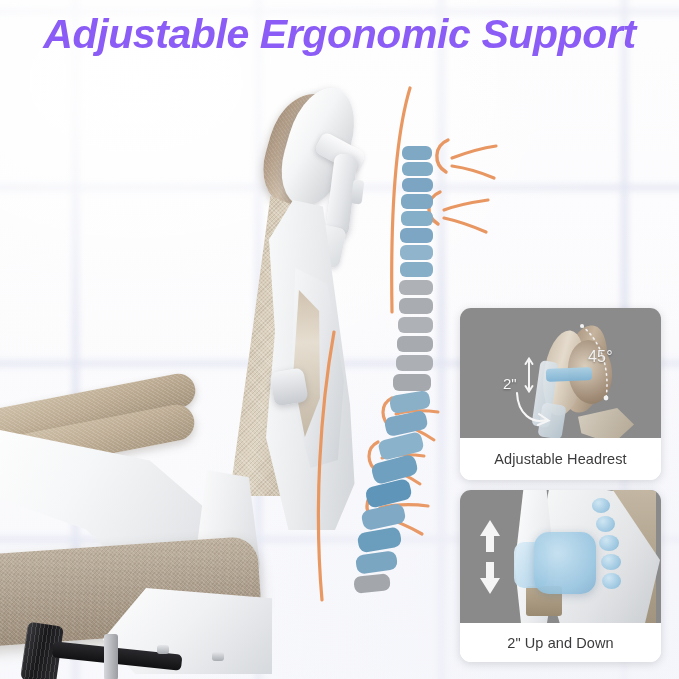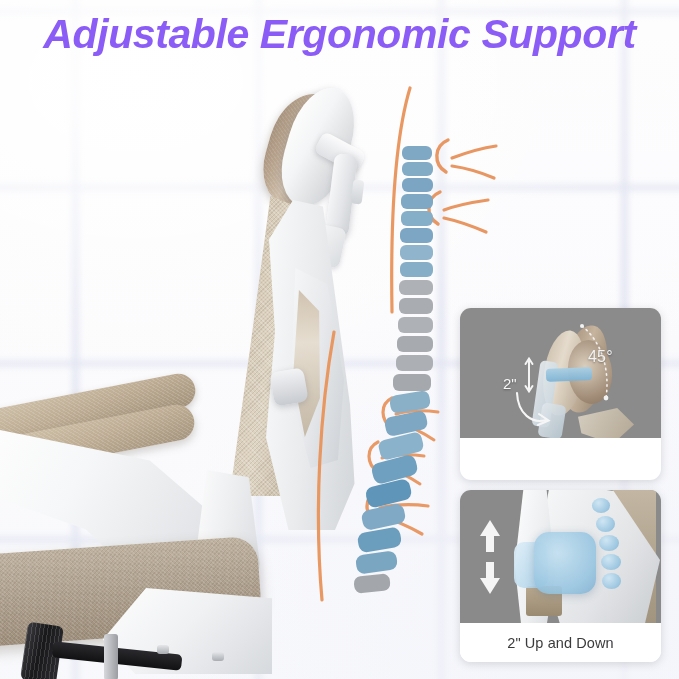--- a/index.html
+++ b/index.html
@@ -444,20 +444,21 @@
 
         <g stroke="#f6f6f6" stroke-width="2.1" stroke-linecap="round" fill="none">
           <path d="M57 85 C 58 106, 72 116, 86 112"></path>
           <path d="M79 106 L88.5 112.5 L78 117"></path>
         </g>
       </svg>
 
       <div class="deg-label">45°</div>
       <div class="inch-label">2"</div>
     </div>
+    <div class="card-cap">Adjustable Headrest</div>
   </div>
 
   <div class="card card-bot">
     <div class="card-img">
       <div class="l-mesh"></div>
       <div class="l-wing"></div>
       <div class="l-post"></div>
       <div class="l-tan"></div>
       <div class="l-blue2"></div>
       <div class="l-blue"></div>

